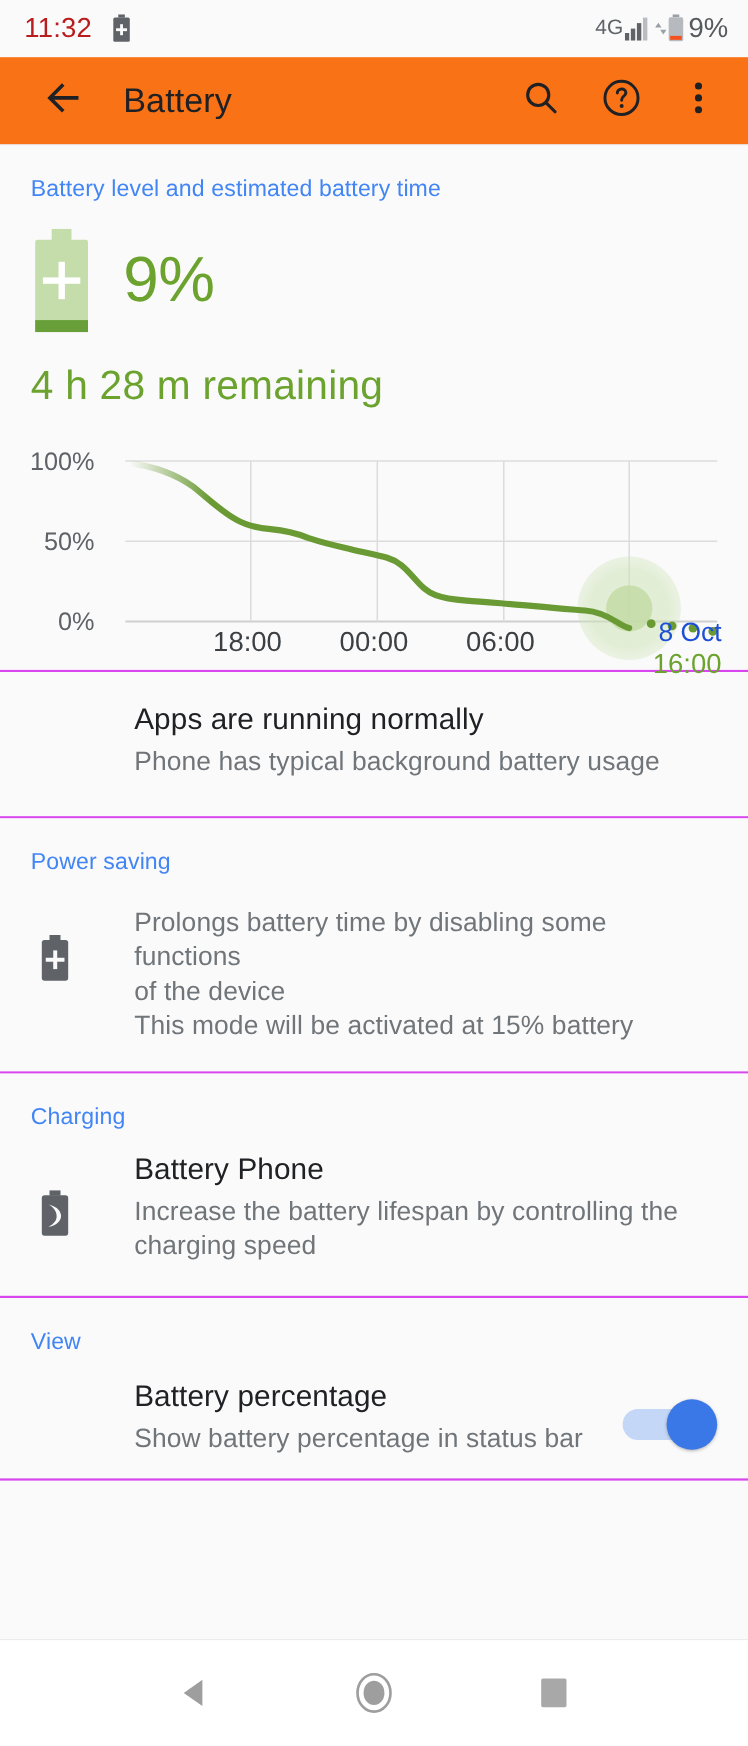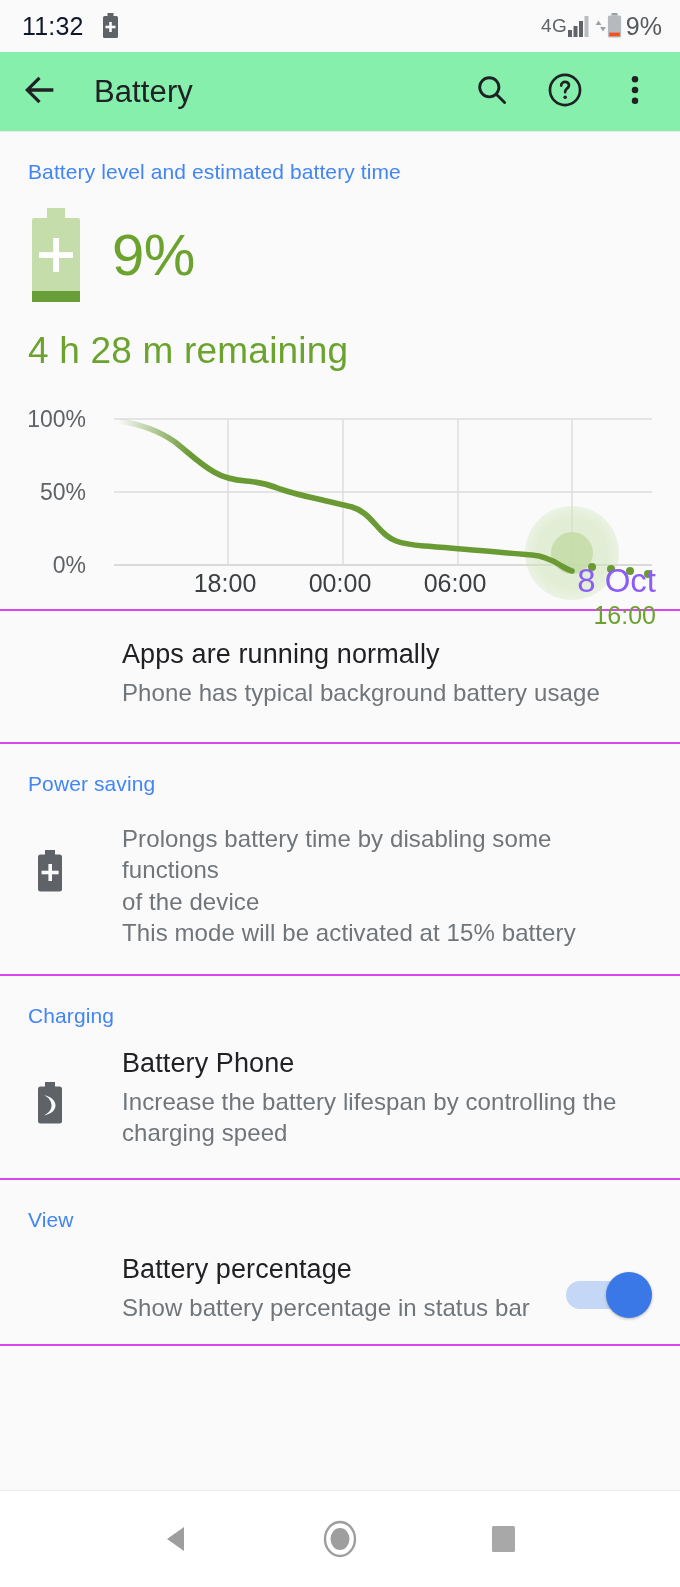--- a/index.html
+++ b/index.html
@@ -28,21 +28,21 @@
     height: 52px;
     flex: 0 0 52px;
     background: #fafafa;
     display: flex;
     align-items: center;
     padding: 0 18px 0 22px;
     box-sizing: border-box;
   }
   .sb-time {
     font-size: 25px;
-    color: #0f172a;
+    color: #b91c1c;
     letter-spacing: 0.2px;
   }
   .sb-left-icons {
     display: flex;
     align-items: center;
     margin-left: 18px;
   }
   .sb-right {
     margin-left: auto;
     display: flex;
@@ -57,24 +57,24 @@
   .sb-pct {
     font-size: 25px;
     color: #555a5e;
     margin-left: 3px;
   }
 
   
   .appbar {
     height: 80px;
     flex: 0 0 80px;
-    background: #86efac;
-    display: flex;
-    align-items: center;
-    padding: 0 24px 0 20px;
+    background: #f97316;
+    display: flex;
+    align-items: center;
+    padding: 0 24px 0 38px;
     box-sizing: border-box;
     border-bottom: 1px solid #e8e8e8;
   }
   .appbar-title {
     font-size: 31px;
     color: #202124;
     margin-left: 34px;
     letter-spacing: 0.1px;
   }
   .appbar-actions {
@@ -344,21 +344,21 @@
         <circle cx="592" cy="173" r="4" fill="#6a9a34"></circle>
         <circle cx="611" cy="175" r="4" fill="#6a9a34"></circle>
         <circle cx="630" cy="177" r="4" fill="#6a9a34"></circle>
         <circle cx="648" cy="180" r="4" fill="#6a9a34"></circle>
 
         <text x="225" y="198" text-anchor="middle" font-family="Liberation Sans, sans-serif" font-size="25" fill="#3c4043">18:00</text>
         <text x="340" y="198" text-anchor="middle" font-family="Liberation Sans, sans-serif" font-size="25" fill="#3c4043">00:00</text>
         <text x="455" y="198" text-anchor="middle" font-family="Liberation Sans, sans-serif" font-size="25" fill="#3c4043">06:00</text>
       </svg>
       <div style="position:absolute; right:24px; top:168px; text-align:right; line-height:1.18;">
-        <div style="font-size:33px; color:#8b5cf6;">8 Oct</div>
+        <div style="font-size:24px; color:#1d4ed8;">8 Oct</div>
         <div style="font-size:25px; color:#6ba32e;">16:00</div>
       </div>
     </div>
   </div>
 
   <div class="section">
     <div class="row row-noicon" style="padding-top:28px; padding-bottom:34px;">
       <div class="row-text" style="margin-left:94px;">
         <div class="row-title">Apps are running normally</div>
         <div class="row-sub">Phone has typical background battery usage</div>

